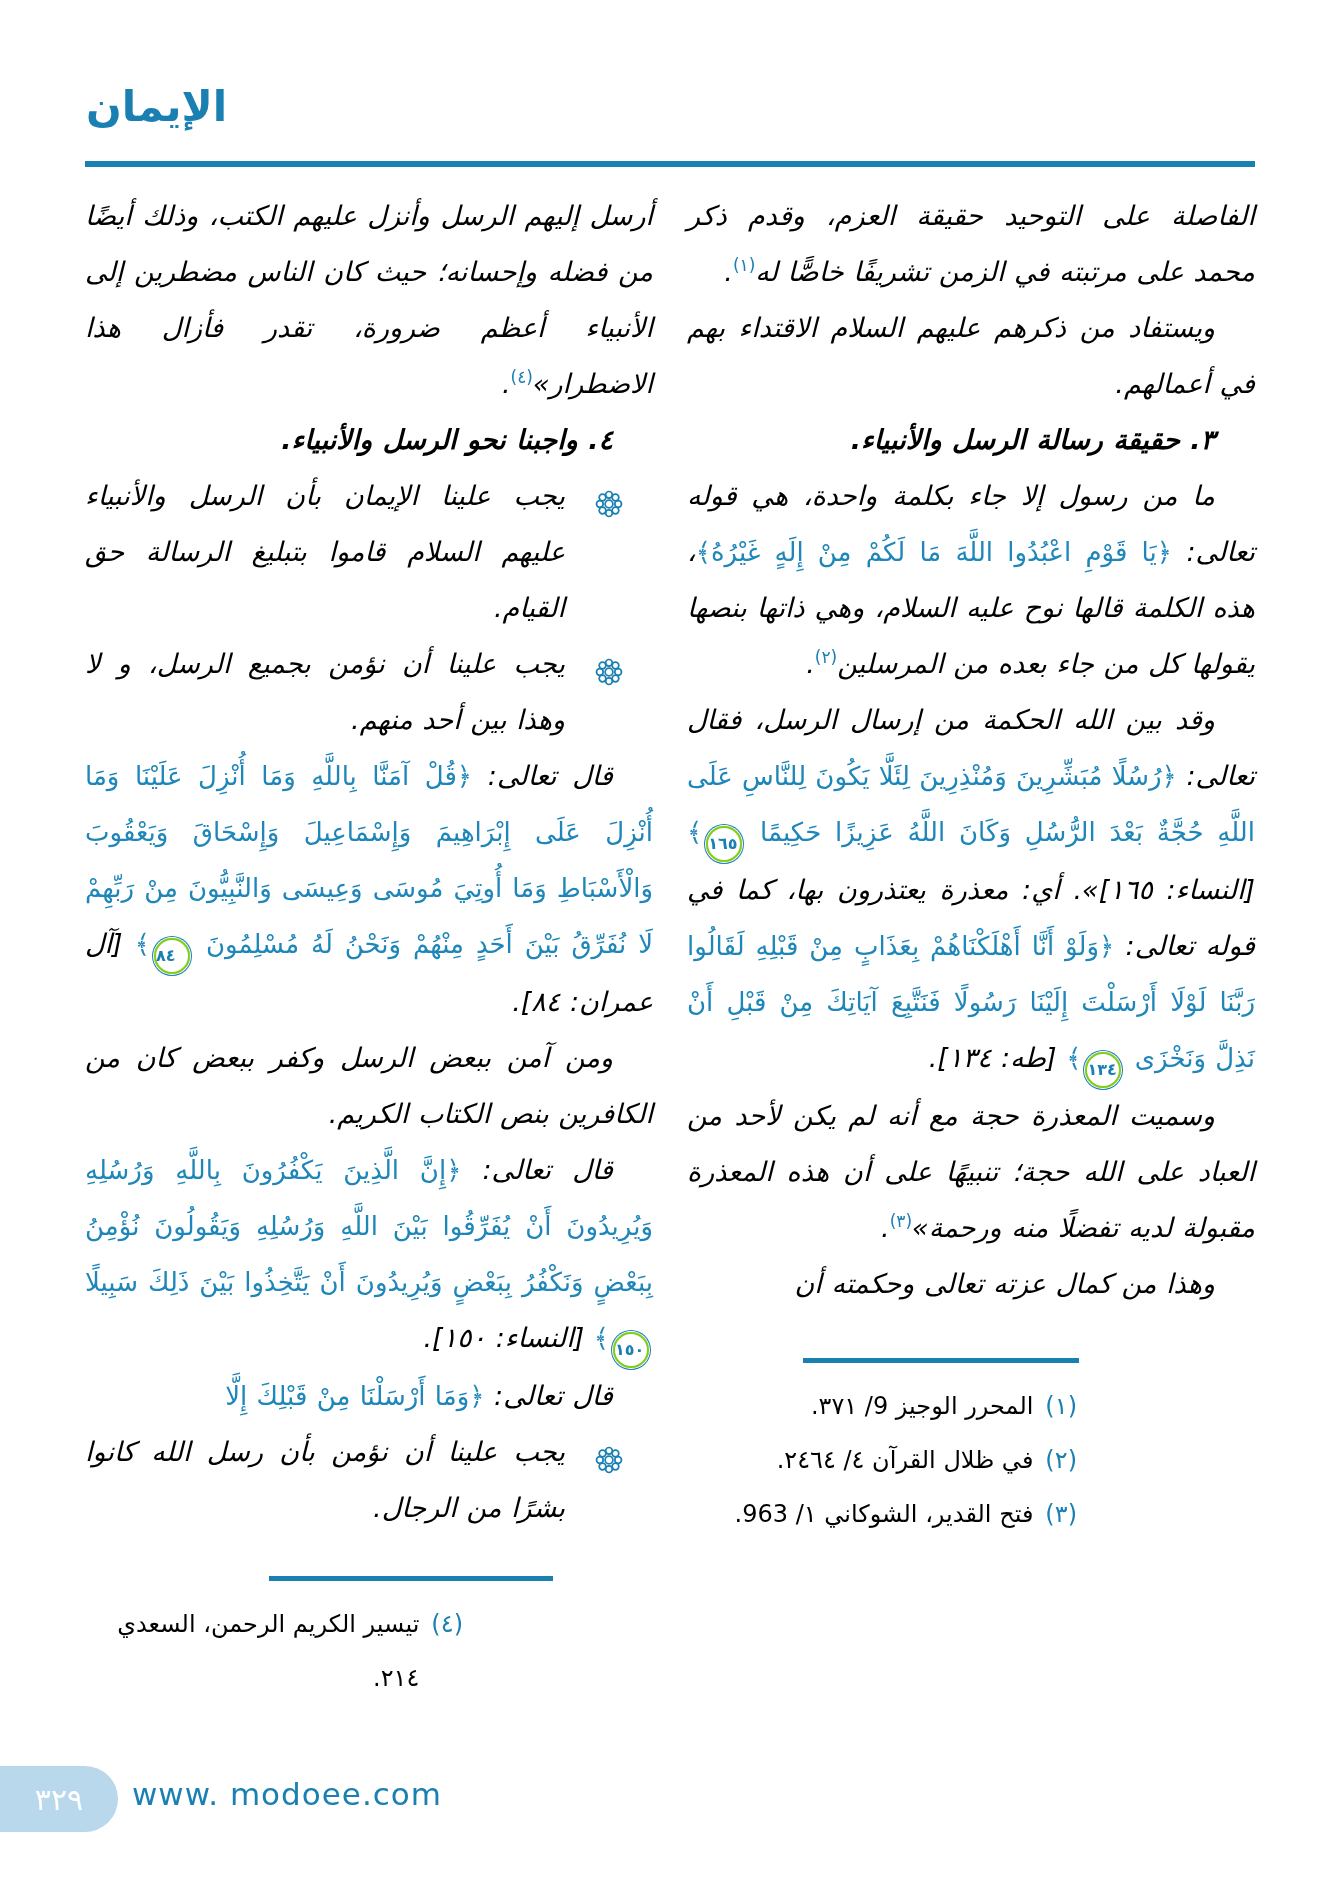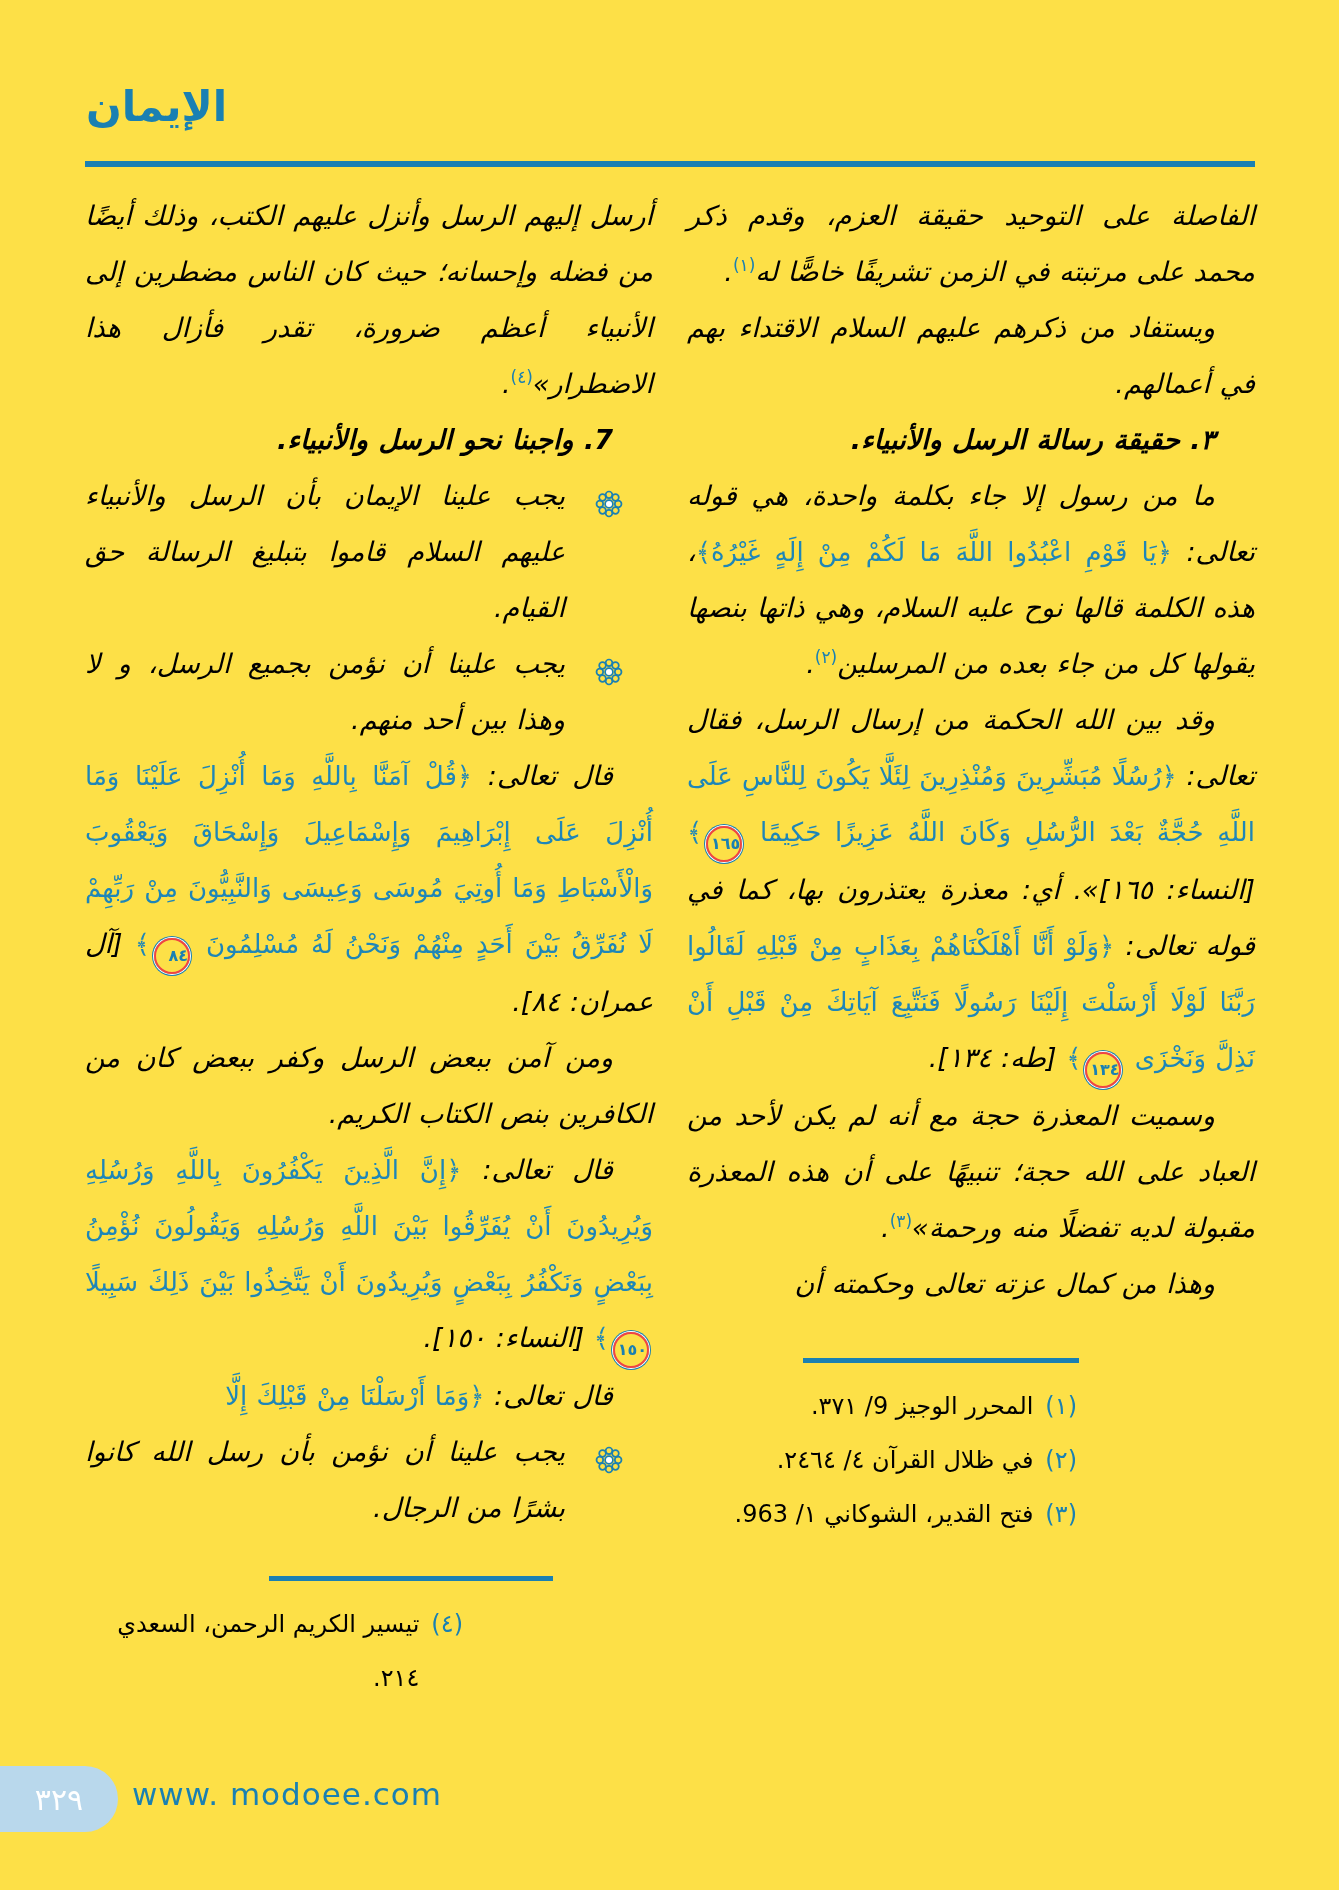--- a/index.html
+++ b/index.html
@@ -1,20 +1,20 @@
 <!DOCTYPE html>
 <html lang="ar" dir="rtl"><head>
 <meta charset="utf-8">
 <style>
   html,body{margin:0;padding:0;background:#e8e8e8;}
   .page{
     position:relative;
     width:1339px;height:1890px;
     margin:0 auto;
-    background:#fde047;
+    background:#ffffff;
     overflow:hidden;
     direction:rtl;
     font-family:"DejaVu Sans", sans-serif;
     color:#000;
   }
   
   .page-title{
     position:absolute;top:86px;left:86px;
     font-size:42px;font-weight:bold;color:#1a80b2;
     line-height:1;
@@ -33,23 +33,23 @@
   .para{margin:0;text-align:justify;line-height:56px;word-spacing:1px;}
   .para.indent{text-indent:40px;}
   .para.heading{font-weight:bold;text-indent:40px;}
   .para.bullet{position:relative;padding-right:88px;}
   .rosette-icon{position:absolute;right:30px;top:13px;width:28px;height:28px;}
   .seg-t{color:#000;font-style:italic;}
   .seg-q{color:#1e86b8;font-size:26px;}
   .seg-r{color:#1a80b2;font-size:17px;vertical-align:super;line-height:0;}
   .seg-a{
     display:inline-block;width:36px;height:36px;box-sizing:border-box;
-    border:2px solid #ef4444;border-radius:50%;
+    border:2px solid #84cc16;border-radius:50%;
     color:#1a80b2;font-size:16px;font-weight:bold;
-    line-height:32px;text-align:right;text-indent:0;
+    line-height:32px;text-align:left;text-indent:0;
     vertical-align:-8px;margin:0 4px;
     box-shadow:0 0 0 1px #ffffff, 0 0 0 2px #1a80b2;
   }
   
   .fn-block{margin-top:46px;font-size:24px;}
   .fn-block.fn-left{margin-top:40px;}
   .fn-sep{height:5px;background:#1a80b2;margin-bottom:16px;}
   .fn-sep-right{width:276px;margin-right:176px;}
   .fn-sep-left{width:284px;margin-right:100px;}
   .fn-line{display:flex;gap:12px;direction:rtl;line-height:54px;}
@@ -103,21 +103,21 @@
         <div class="fn-line">
           <span class="fn-num">(٣)</span>
           <span class="fn-text">فتح القدير، الشوكاني ١/ 963.</span>
         </div>
       </div>
     </div>
 
     <div class="col col-left">
       <div class="col-body">
           <div class="para"><span class="seg-t">أرسل إليهم الرسل وأنزل عليهم الكتب، وذلك أيضًا من فضله وإحسانه؛ حيث كان الناس مضطرين إلى الأنبياء أعظم ضرورة، تقدر فأزال هذا الاضطرار»</span><span class="seg-r">(٤)</span><span class="seg-t">.</span></div>
-          <div class="para heading"><span class="seg-t">7. واجبنا نحو الرسل والأنبياء.</span></div>
+          <div class="para heading"><span class="seg-t">٤. واجبنا نحو الرسل والأنبياء.</span></div>
           <div class="para bullet"><span class="rosette-icon">
     <svg width="28" height="28" viewBox="0 0 26 26" xmlns="http://www.w3.org/2000/svg">
       <g fill="none" stroke="#1a80b2" stroke-width="1.6">
         <circle cx="13" cy="4.5" r="3.1"></circle>
                   <circle cx="13" cy="21.5" r="3.1"></circle>
         <circle cx="4.5" cy="13" r="3.1"></circle>
                   <circle cx="21.5" cy="13" r="3.1"></circle>
         <circle cx="7" cy="7" r="3.1"></circle>
                   <circle cx="19" cy="7" r="3.1"></circle>
         <circle cx="7" cy="19" r="3.1"></circle>

